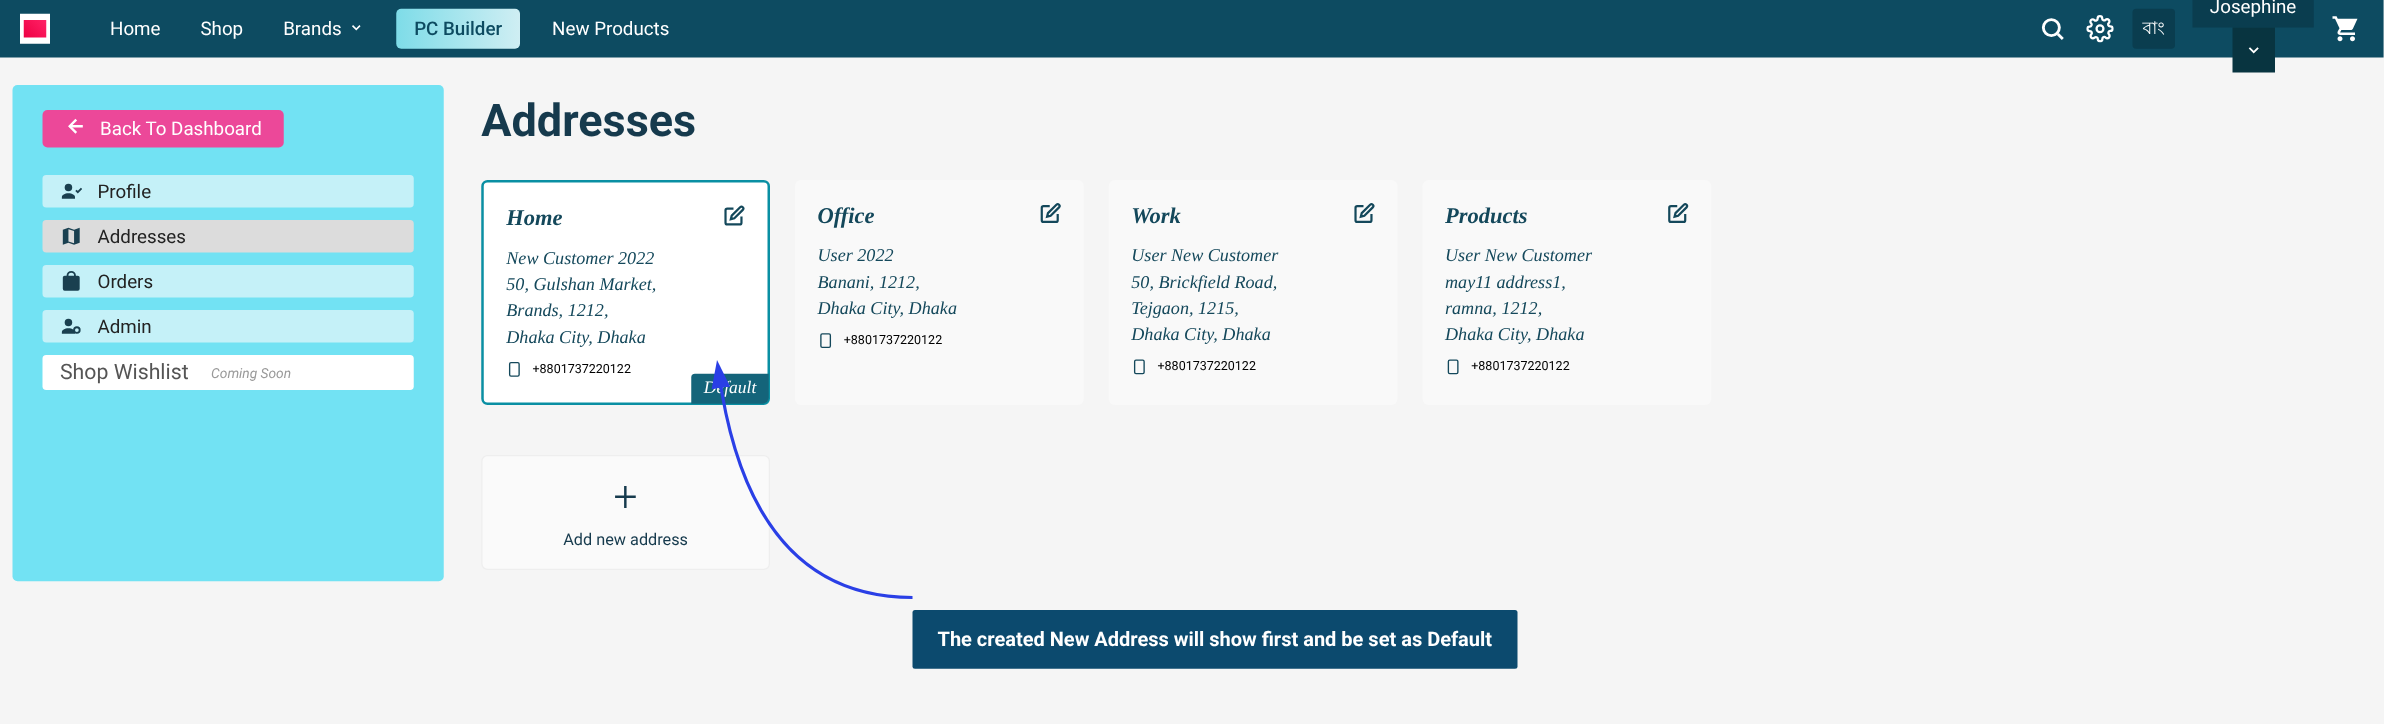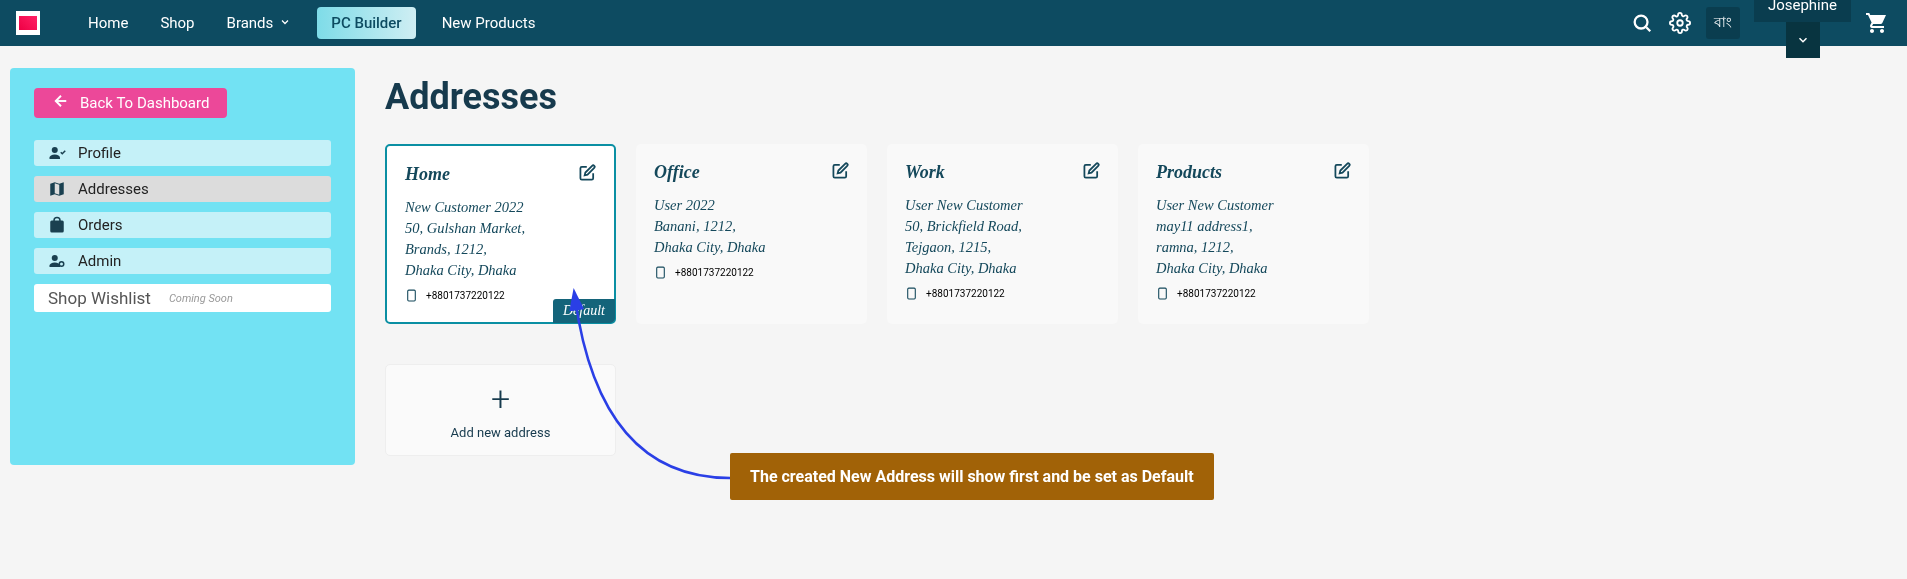--- a/index.html
+++ b/index.html
@@ -43,21 +43,21 @@
 .edit-icon { color:#14485b; cursor:pointer; }
 .card-line { font:italic 400 14.5px/1.45 Georgia,serif; color:#14485b; }
 .card-phone { display:flex; align-items:center; gap:8px; margin-top:8px; font-size:10px; color:#000000; }
 .default-tag { position:absolute; bottom:-1px; right:-1px; background:#14647a; color:#fff; font:italic 14px Georgia,serif; padding:4px 10px; border-radius:3px 0 5px 0; }
 
 .add-card { width:231px; height:92px; background:#fafafa; border:1px solid #eee; border-radius:5px; margin-top:40px; display:flex; flex-direction:column; align-items:center; justify-content:center; gap:10px; cursor:pointer; }
 .add-plus { font-size:34px; font-weight:300; color:#163a4d; line-height:1; }
 .add-text { font-size:13px; color:#163a4d; }
 
 
-.annotation-box { position:absolute; left:730px; top:453px; background:#a16207; color:#fff; font-size:16px; font-weight:700; padding:14px 20px; border-radius:2px; }
+.annotation-box { position:absolute; left:730px; top:488px; background:#0c4a6e; color:#fff; font-size:16px; font-weight:700; padding:14px 20px; border-radius:2px; }
 .arrow-svg { position:absolute; left:560px; top:288px; pointer-events:none; }
 </style>
 </head>
 <body>
 
 <div class="topbar">
   <div class="logo">
       <div class="logo-inner"></div>
     </div>
   <div class="nav-left">

